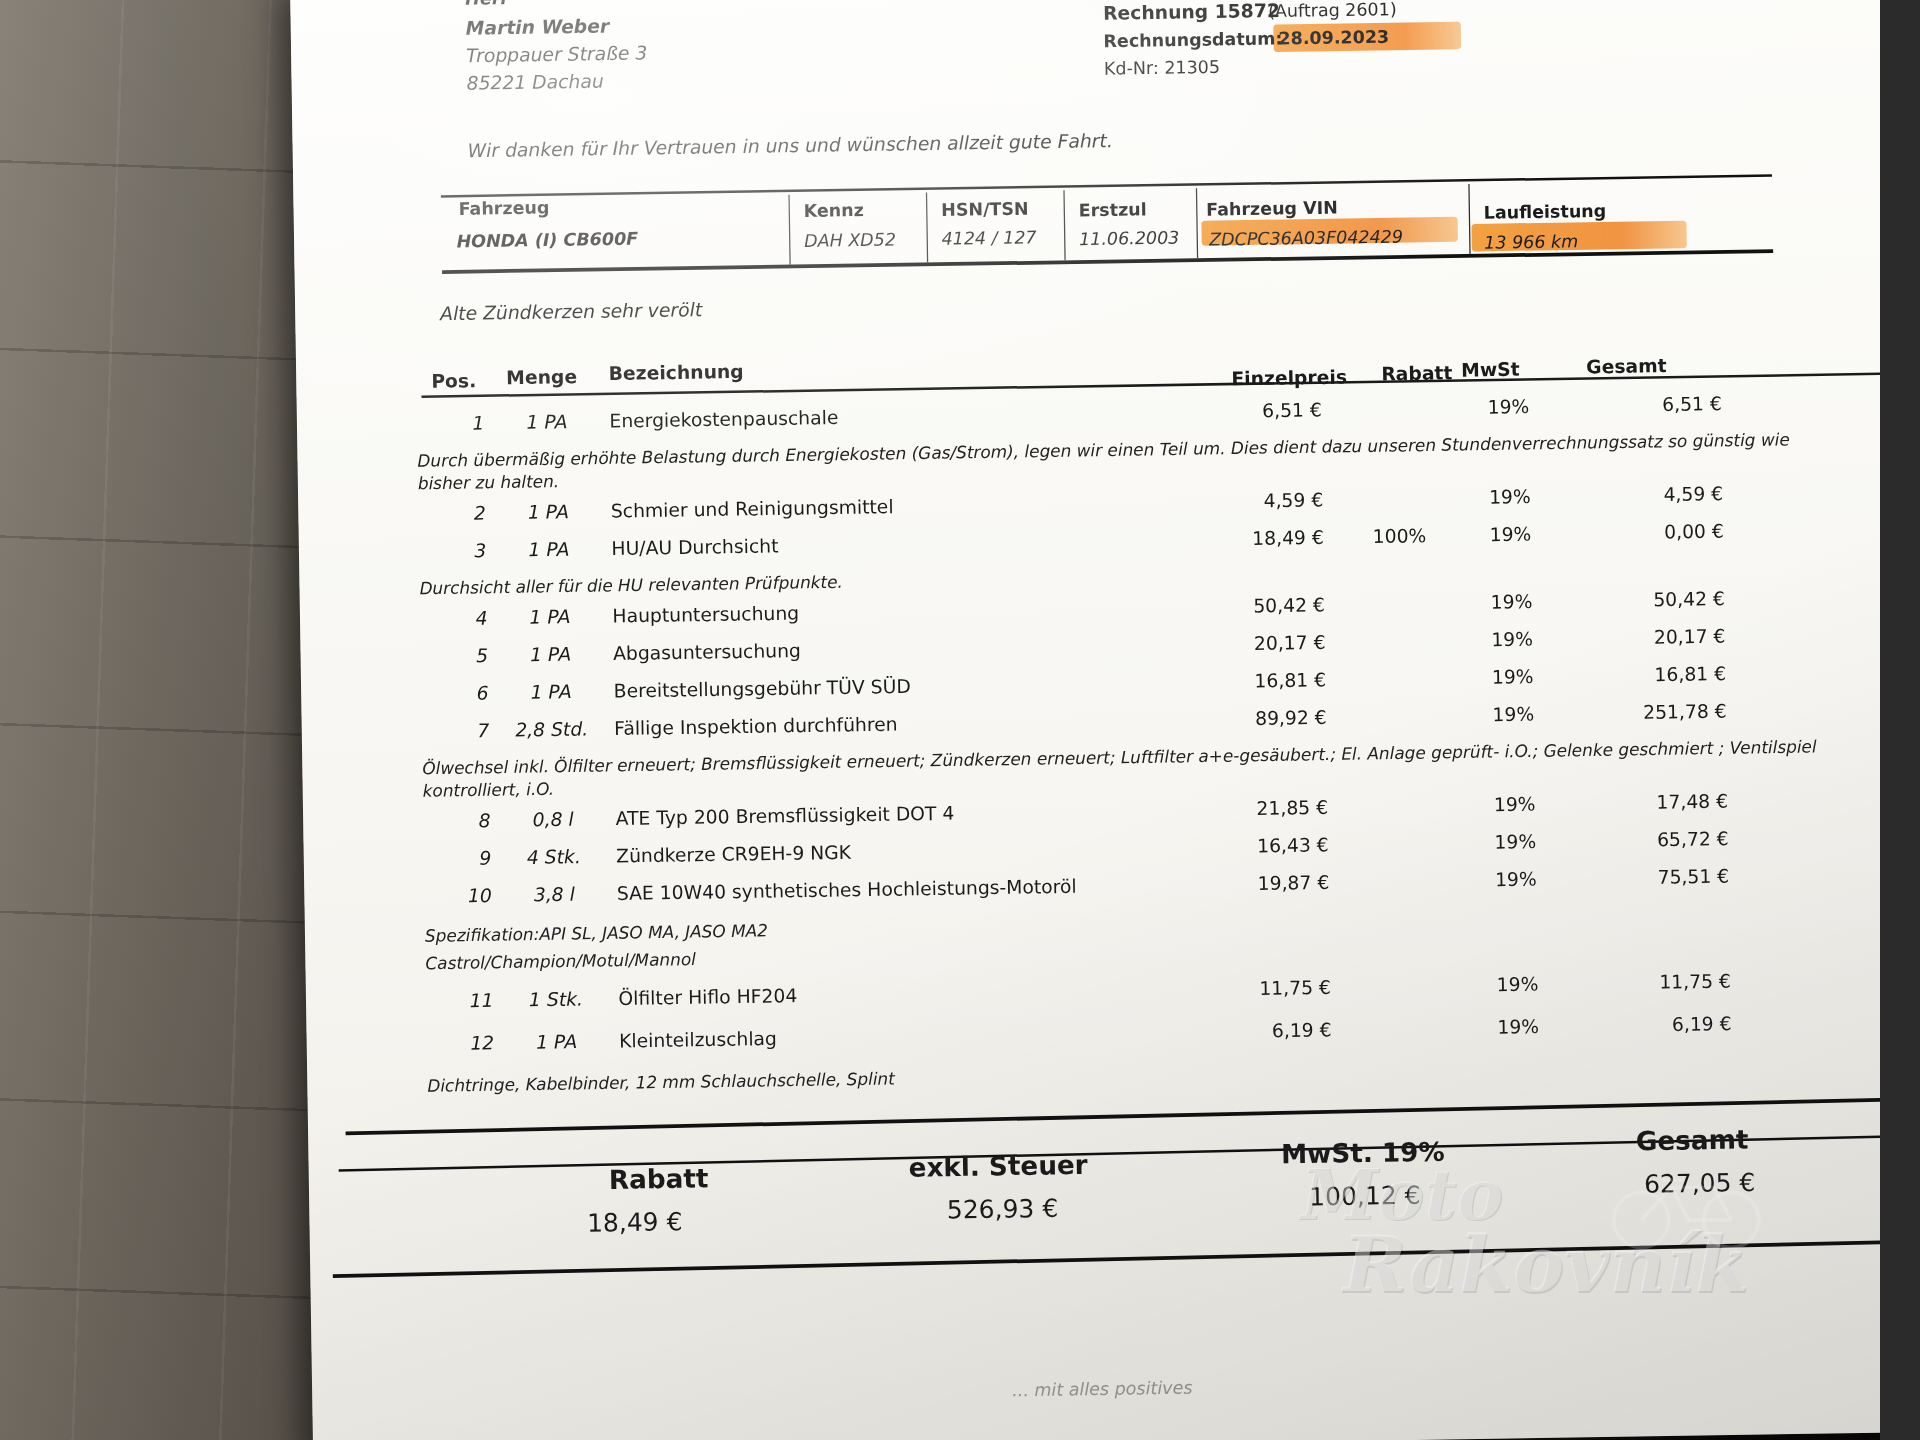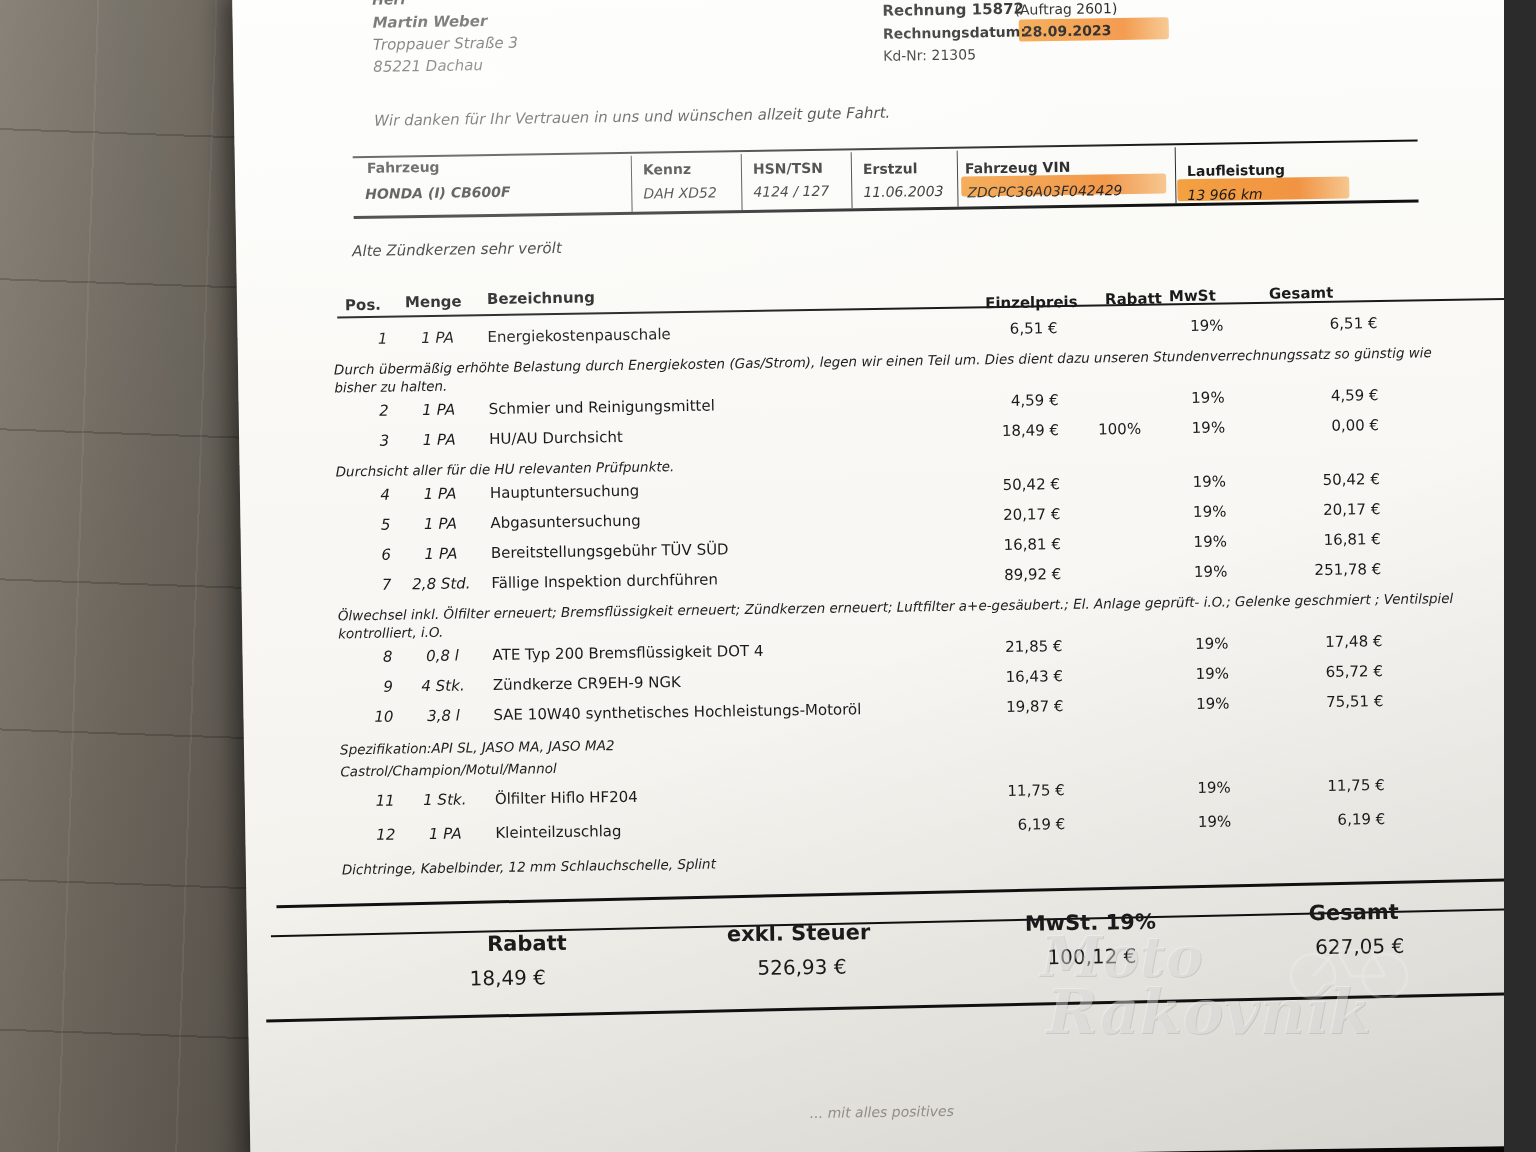--- a/index.html
+++ b/index.html
@@ -188,21 +188,21 @@
     width: 470px;
     color: rgba(245,245,245,.42);
     font-family: "DejaVu Serif", serif;
     font-style: italic;
     font-weight: bold;
     font-size: 56px;
     line-height: .95;
     text-shadow: 1px 1px 0 rgba(0,0,0,.10);
     pointer-events: none;
   }
-  #watermark .w2 { margin-left: 6px; font-size: 62px; }
+  #watermark .w2 { margin-left: 34px; font-size: 62px; }
   #wm-bike {
     position: absolute;
     left: 1285px; top: 918px;
     width: 130px; height: 86px;
     opacity: .40;
   }
 </style>
 </head>
 <body>
 

